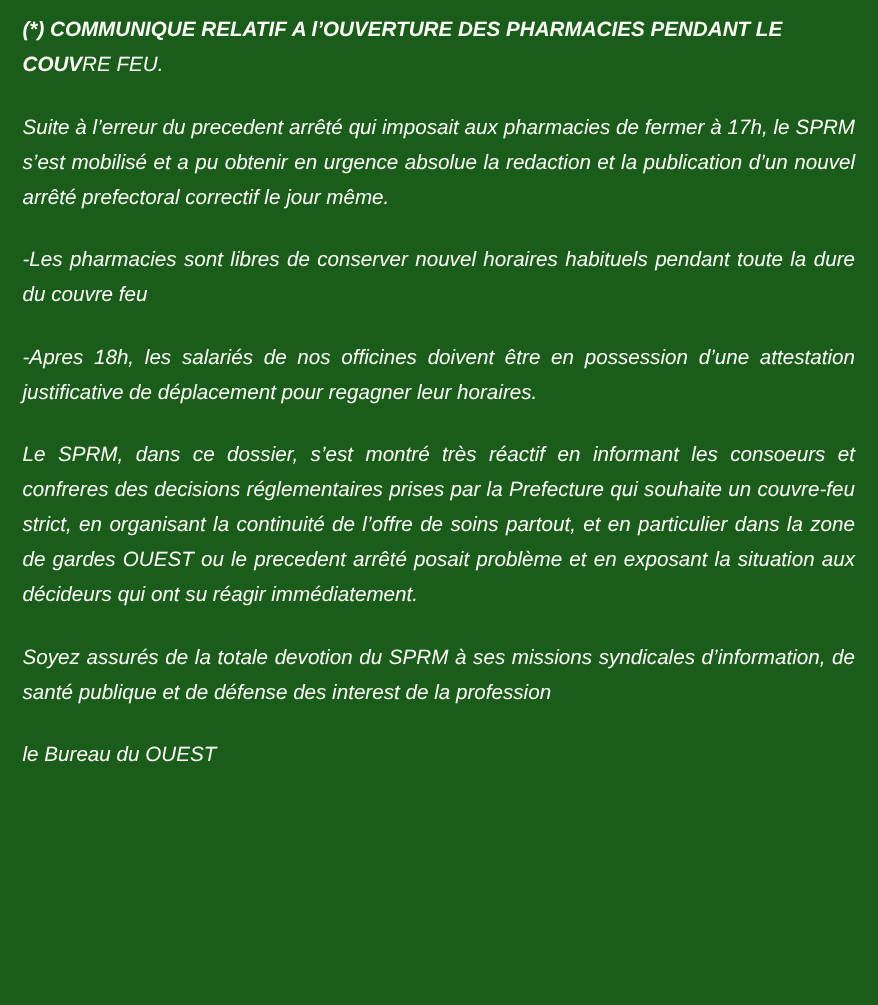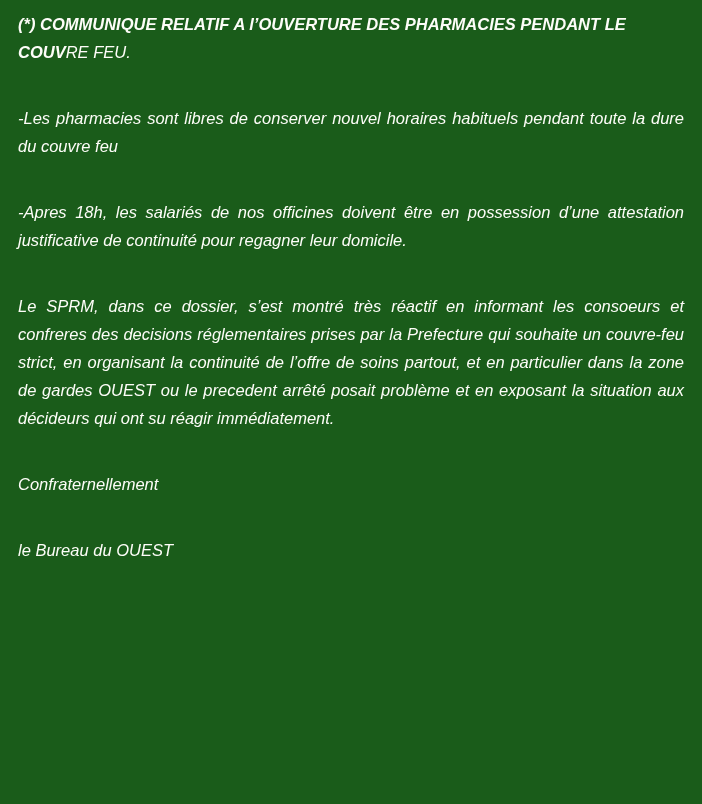--- a/index.html
+++ b/index.html
@@ -18,36 +18,37 @@
     width: 702px;
     height: 804px;
     padding: 10px 18px 8px 18px;
     color: var(--fg);
     font-family: "Liberation Sans", "DejaVu Sans", sans-serif;
     font-style: italic;
     font-size: 16.5px;
     line-height: 28px;
   }
   .communique p {
-    margin: 38px 0;
+    margin: 22px 0;
     text-align: justify;
   }
   .communique p.title {
     margin-top: 0;
     text-align: left;
     font-weight: bold;
   }
   .communique p.title .title-regular {
     font-weight: normal;
   }
 </style>
 </head>
 <body>
 
 <div class="communique">
   <p class="title"><span>(*) COMMUNIQUE RELATIF A l’OUVERTURE DES PHARMACIES PENDANT LE COUV</span><span class="title-regular">RE FEU.</span></p>
 
+  <p>Suite à l’erreur du precedent arrêté qui imposait aux pharmacies de fermer à 17h, le SPRM s’est mobilisé et a pu obtenir en urgence absolue la redaction et la publication d’un nouvel arrêté prefectoral correctif le jour même.</p>
   <p>-Les pharmacies sont libres de conserver nouvel horaires habituels pendant toute la dure du couvre feu</p>
-  <p>-Apres 18h, les salariés de nos officines doivent être en possession d’une attestation justificative de continuité pour regagner leur domicile.</p>
+  <p>-Apres 18h, les salariés de nos officines doivent être en possession d’une attestation justificative de déplacement pour regagner leur horaires.</p>
   <p>Le SPRM, dans ce dossier, s’est montré très réactif en informant les consoeurs et confreres des decisions réglementaires prises par la Prefecture qui souhaite un couvre-feu strict,  en organisant la continuité de l’offre de soins partout, et en particulier dans la zone de gardes OUEST ou le precedent arrêté posait problème et en exposant la situation aux décideurs qui ont su réagir immédiatement.</p>
-  <p>Confraternellement</p>
+  <p>Soyez assurés de la totale devotion du SPRM à ses missions syndicales d’information, de santé publique et de défense des interest de la profession</p>
   <p>le Bureau du OUEST</p>
 </div>
 
 </body></html>

